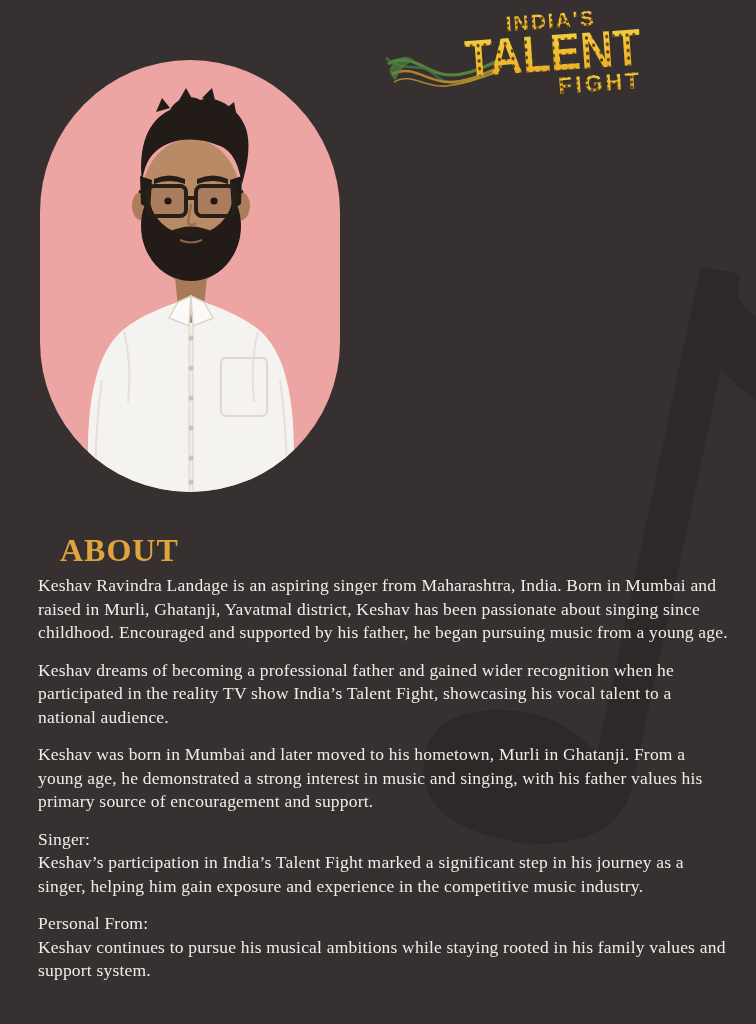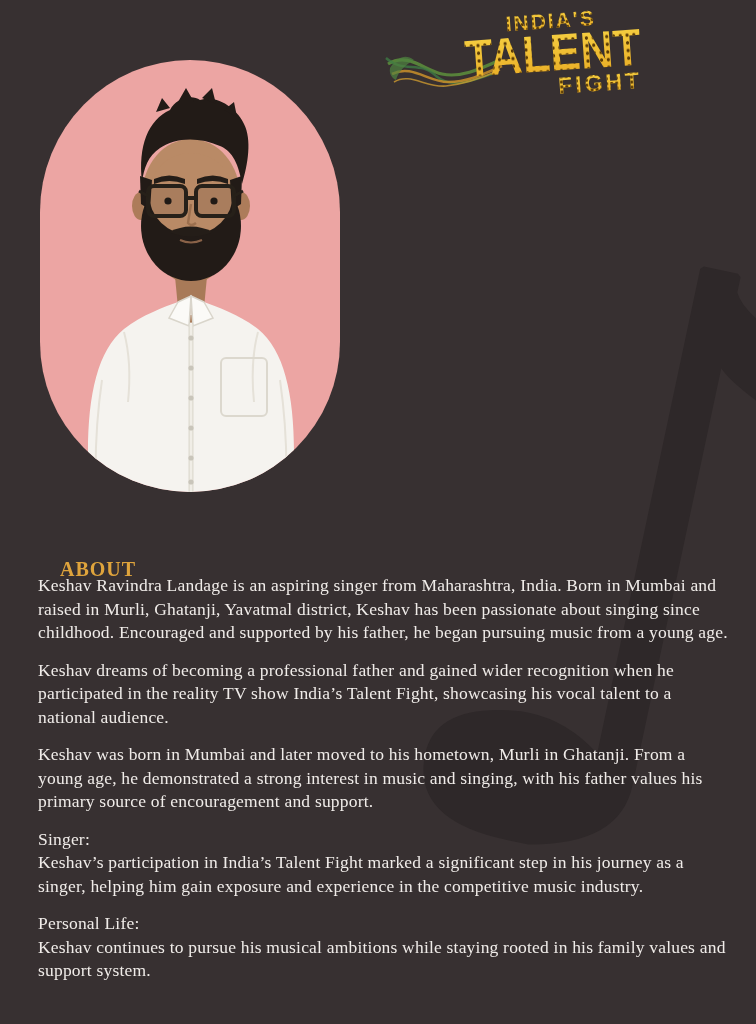--- a/index.html
+++ b/index.html
@@ -86,23 +86,23 @@
     position:absolute;left:358px;top:370px;width:398px;
     text-align:center;
     font-variant:small-caps;font-weight:bold;
   }
   .city-label{font-size:32px;color:#de9d32;}
   .city-sep{font-size:32px;color:#de9d32;margin:0 12px;}
   .city-value{font-size:36px;color:#f6f3f0;}
 
   
   .about-heading{
-    position:absolute;left:60px;top:558px;
+    position:absolute;left:60px;top:532px;
     margin:0;
-    font-size:20px;font-weight:bold;
+    font-size:32px;font-weight:bold;
     letter-spacing:1px;
     color:#dfa43c;
   }
   .about-body{
     position:absolute;left:38px;top:574px;width:694px;
     color:#f0ece9;
     font-size:17.5px;line-height:23.5px;
     letter-spacing:0.2px;
   }
   .about-body p{margin:0 0 14px 0;}
@@ -192,16 +192,16 @@
 
 
 
   <h2 class="about-heading">ABOUT</h2>
 
   <div class="about-body">
     <p>Keshav Ravindra Landage is an aspiring singer from Maharashtra, India. Born in Mumbai and raised in Murli, Ghatanji, Yavatmal district, Keshav has been passionate about singing since childhood. Encouraged and supported by his father, he began pursuing music from a young age.</p>
     <p>Keshav dreams of becoming a professional father and gained wider recognition when he participated in the reality TV show India’s Talent Fight, showcasing his vocal talent to a national audience.</p>
     <p><span>Keshav was born in Mumbai and later moved to his hometown, Murli in Ghatanji. From a young age, he demonstrated a strong interest in music and singing, with his father values his primary source of encouragement and support.</span></p>
     <p><span class="sec-title">Singer:</span><span>Keshav’s participation in India’s Talent Fight marked a significant step in his journey as a singer, helping him gain exposure and experience in the competitive music industry.</span></p>
-    <p><span class="sec-title">Personal Life:</span><span>Keshav continues to pursue his musical ambitions while staying rooted in his family values and support system.</span></p>
+    <p><span class="sec-title">Personal From:</span><span>Keshav continues to pursue his musical ambitions while staying rooted in his family values and support system.</span></p>
   </div>
 
 </div>
 
 </body></html>

